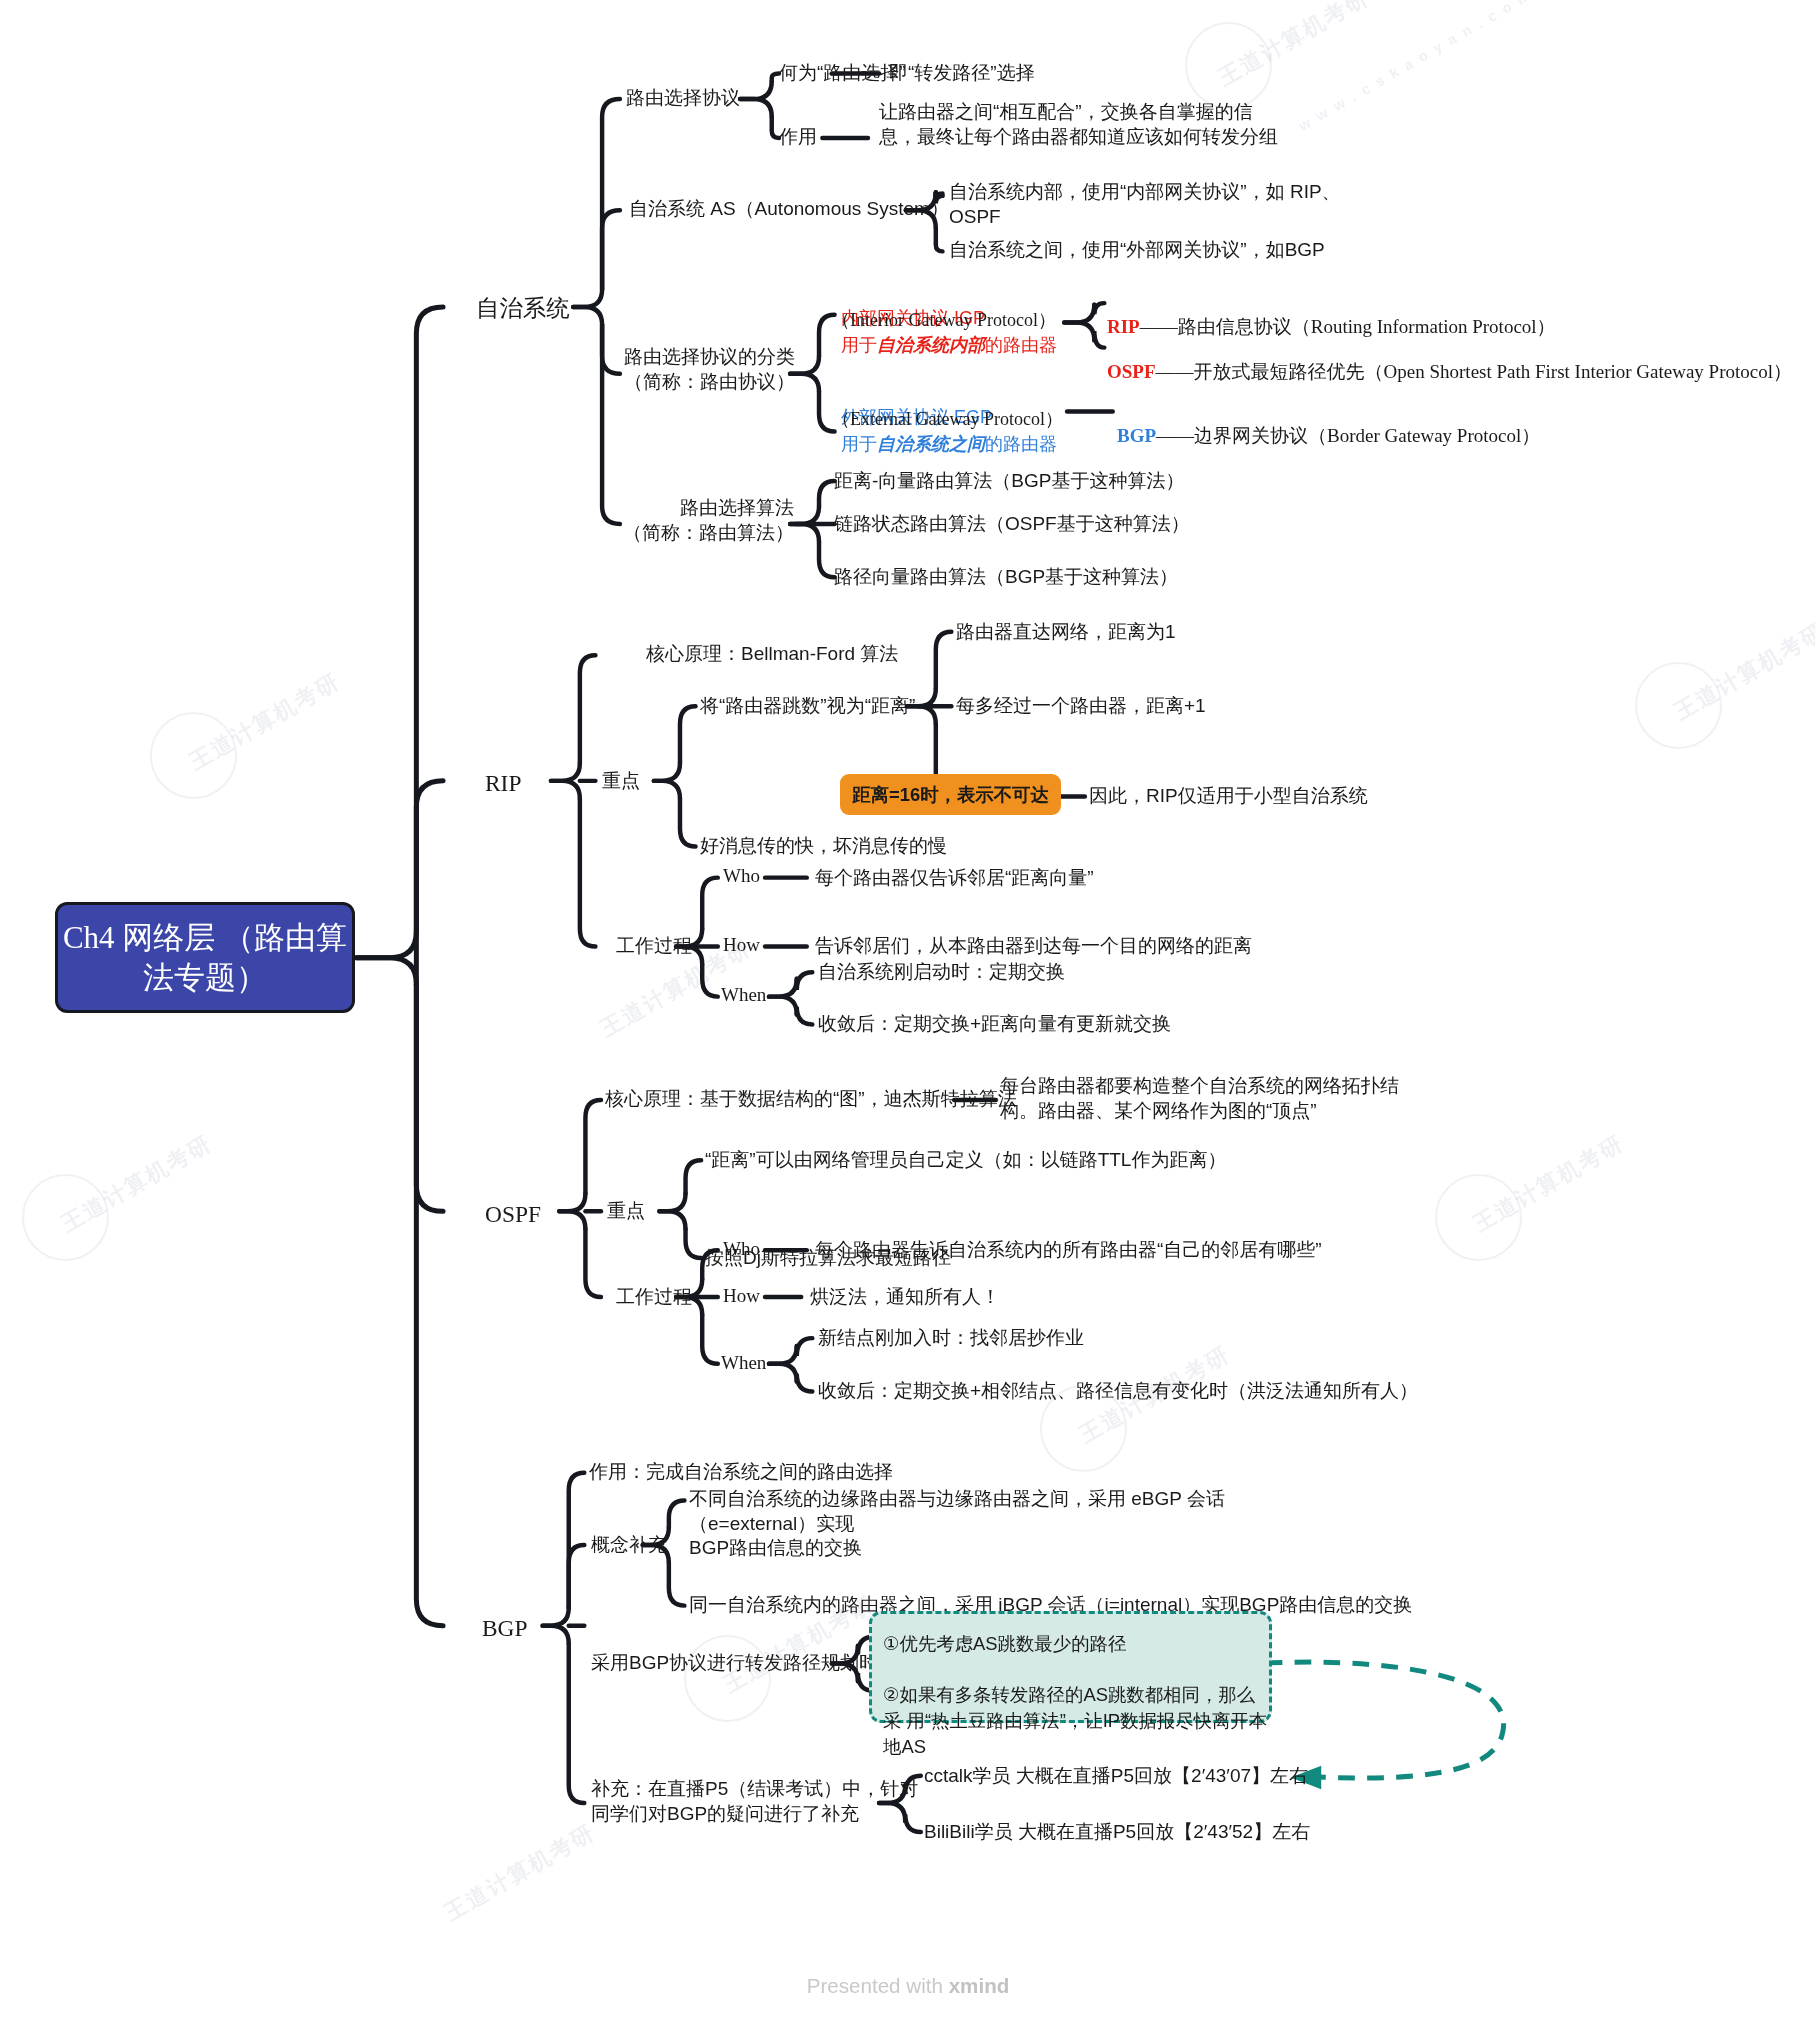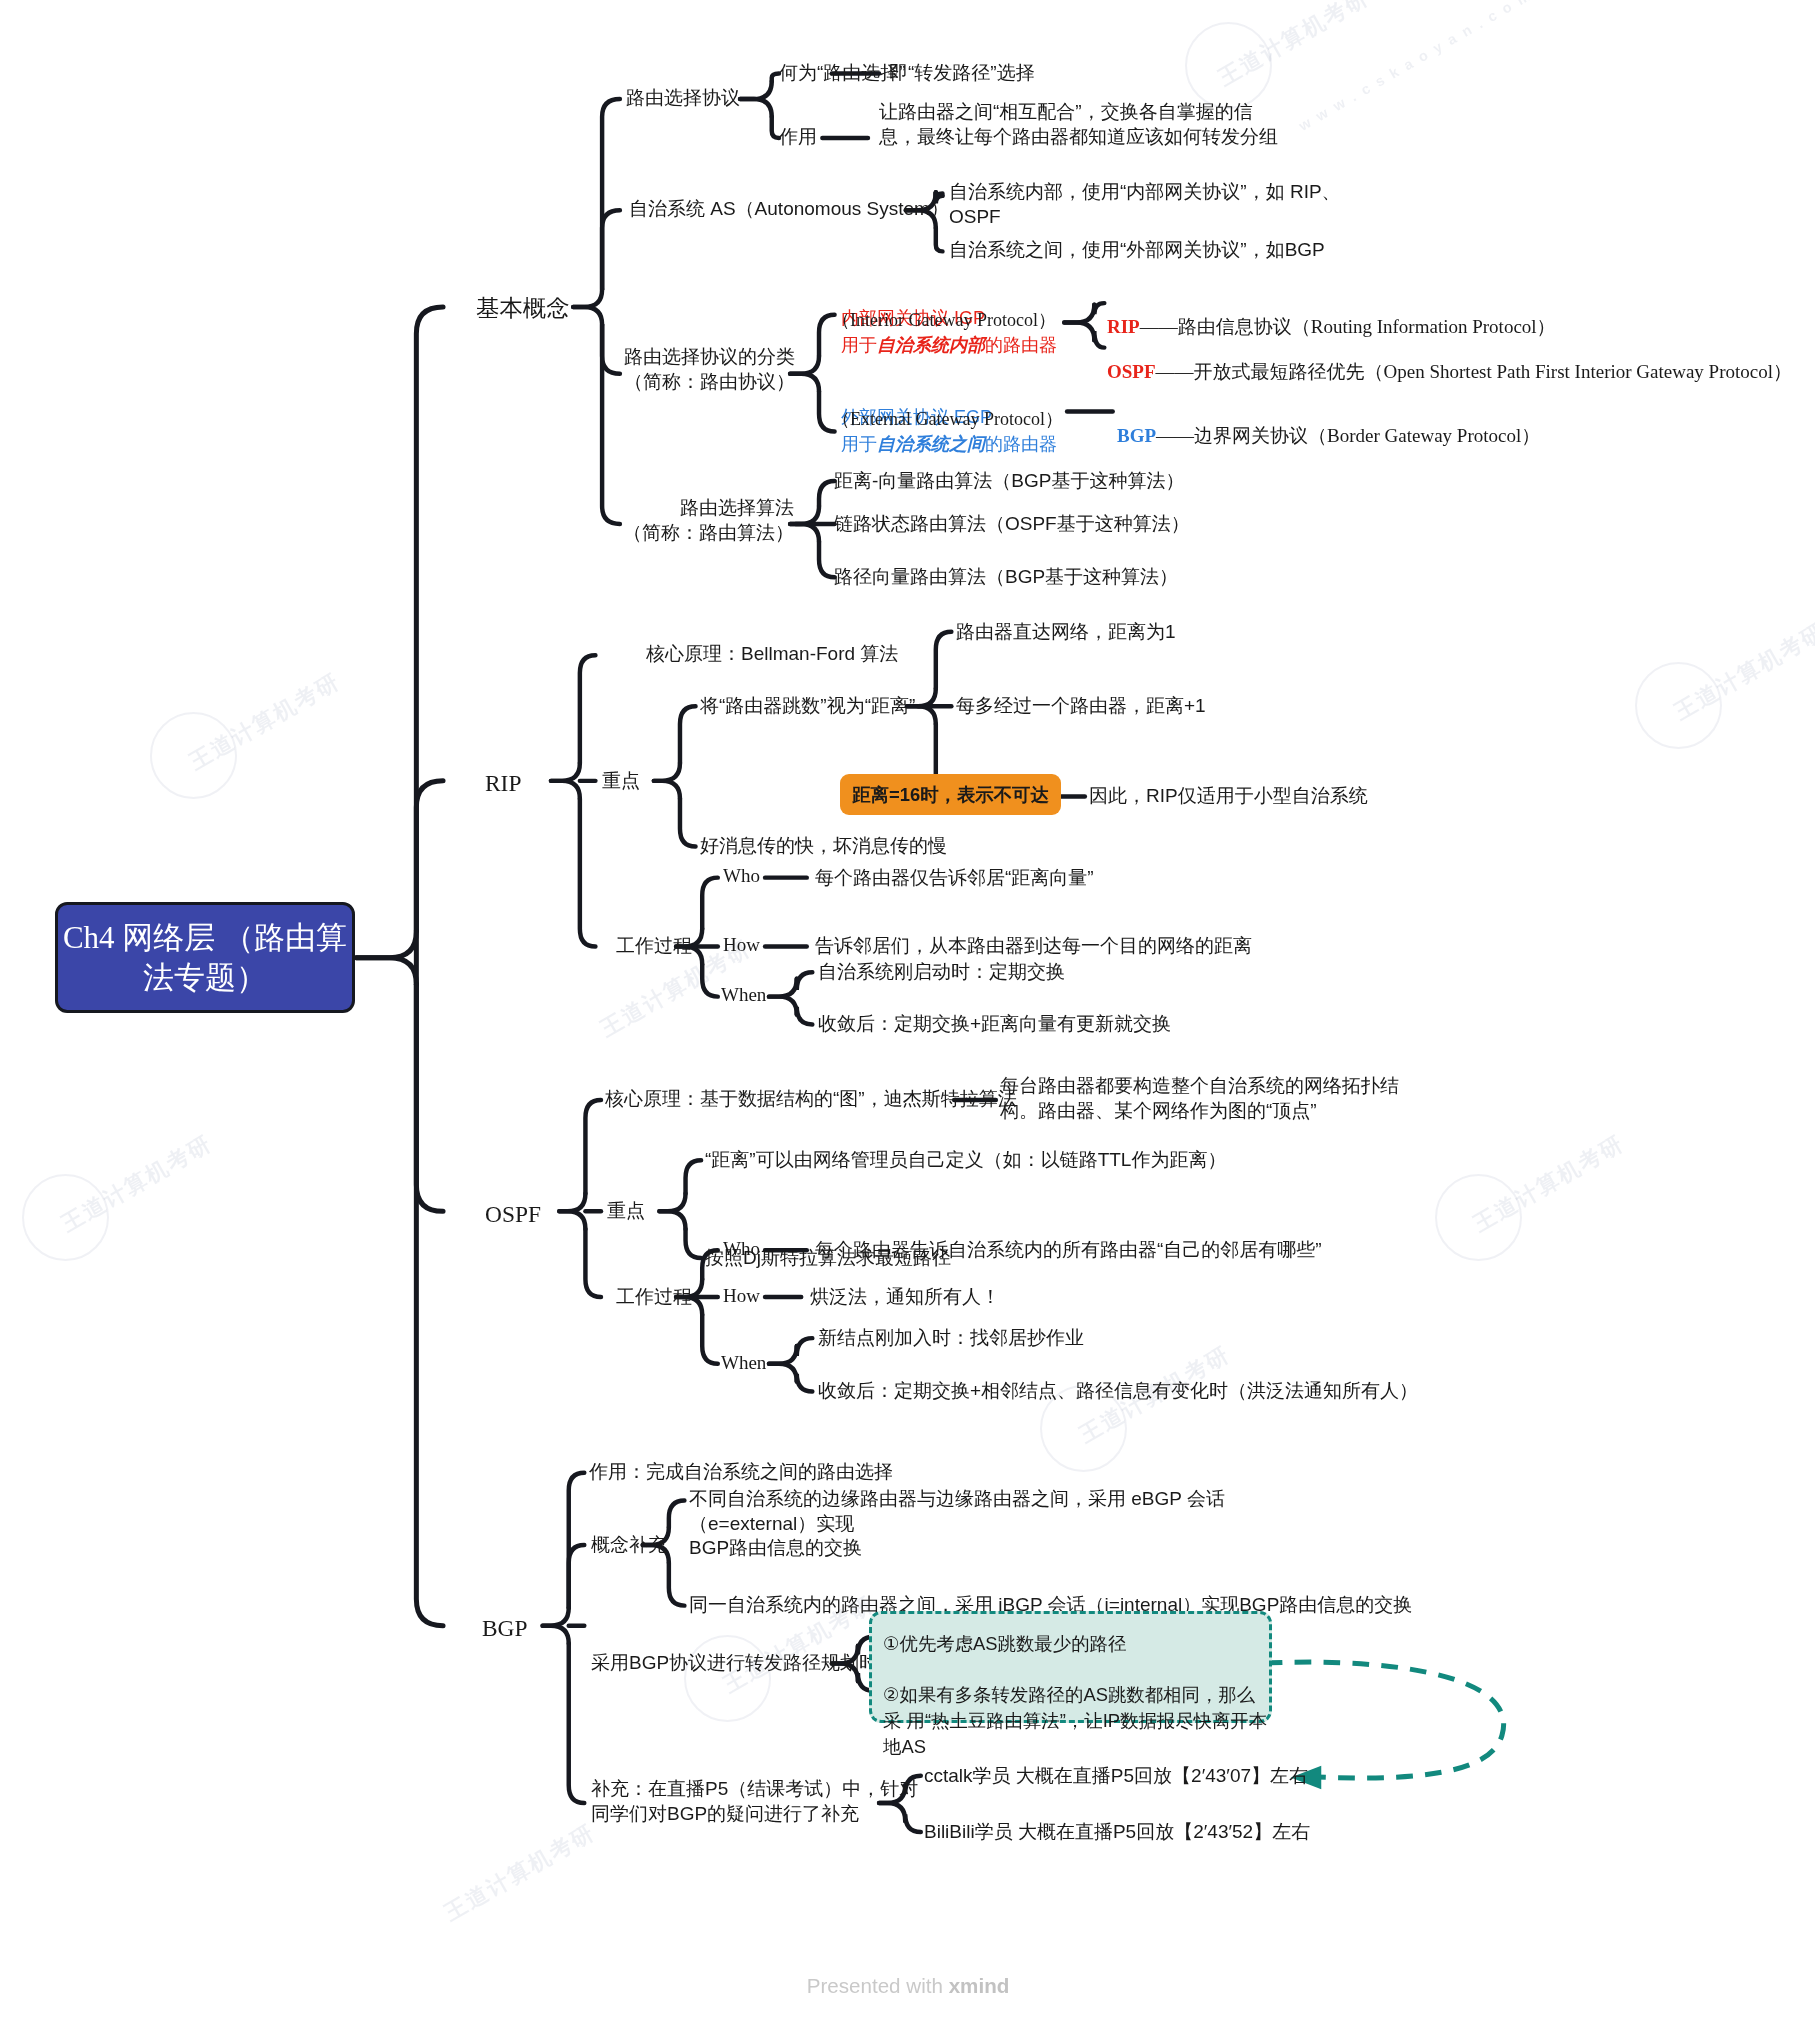--- a/index.html
+++ b/index.html
@@ -232,21 +232,21 @@
       <path d="M 2275 2990 C 2530 2980 2730 3020 2700 3120 C 2678 3200 2500 3200 2365 3195"></path>
     </g>
     <polygon points="2375,3175 2320,3196 2375,3217" fill="#12897e"></polygon>
   </svg>
 
   <div id="root-node">
     <span>Ch4 网络层
 （路由算法专题）</span>
   </div>
 
-  <div class="node lvl1" style="left:476px;top:293px;">基本概念</div>
+  <div class="node lvl1" style="left:476px;top:293px;">自治系统</div>
 
   <div class="node t34 sans" style="left:626px;top:86px;">路由选择协议</div>
   <div class="node t34 sans" style="left:779px;top:61px;">何为“路由选择”</div>
   <div class="node t34 sans" style="left:889px;top:61px;">即“转发路径”选择</div>
   <div class="node t34 sans" style="left:779px;top:125px;">作用</div>
   <div class="node t34 sans" style="left:879px;top:100px;width:501px;">让路由器之间“相互配合”，交换各自掌握的信
 息，最终让每个路由器都知道应该如何转发分组</div>
 
   <div class="node t34 sans" style="left:629px;top:197px;">自治系统 AS（Autonomous System）</div>
   <div class="node t34 sans" style="left:949px;top:180px;width:501px;">自治系统内部，使用“内部网关协议”，如 RIP、

